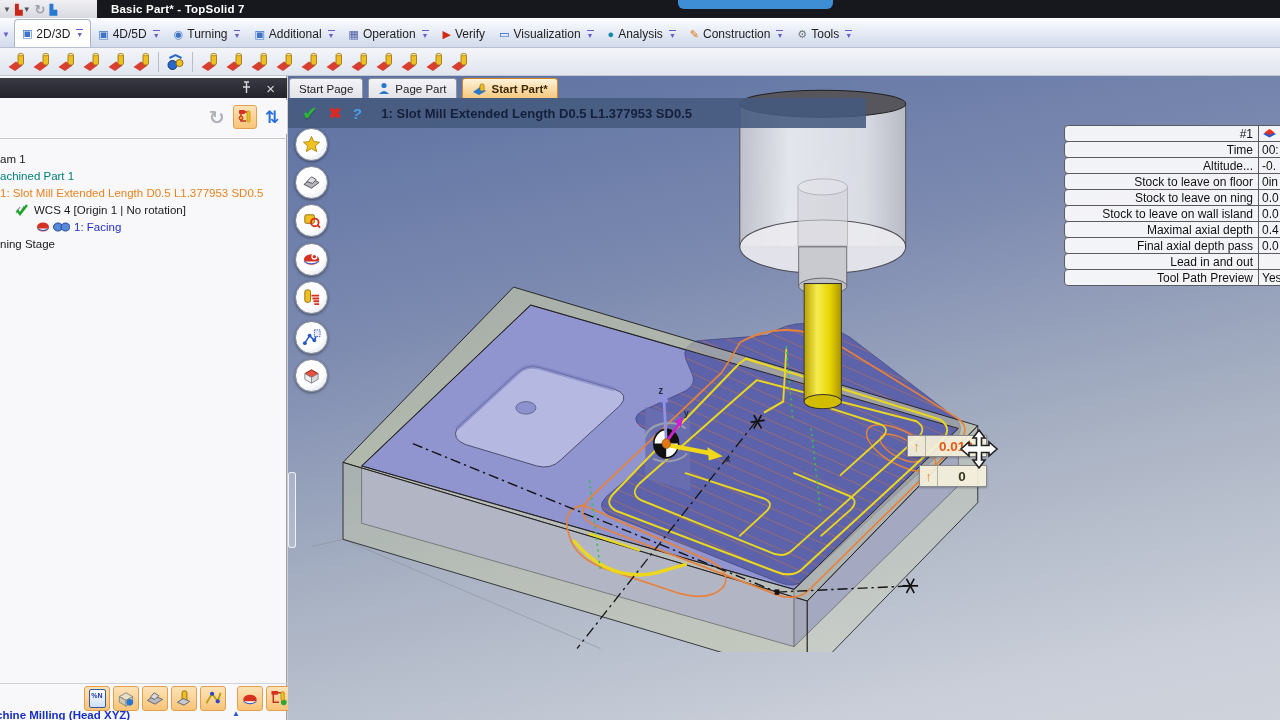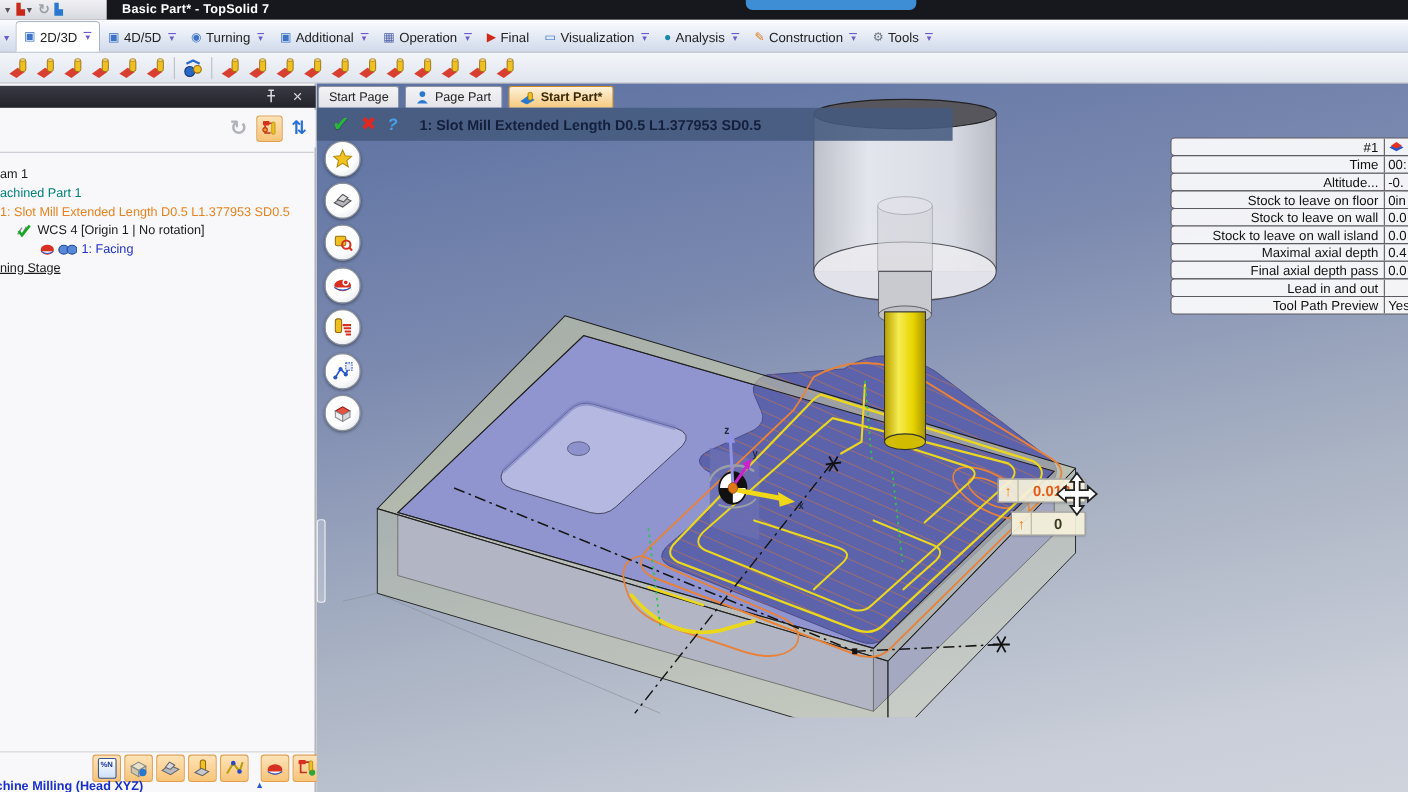--- a/index.html
+++ b/index.html
@@ -143,21 +143,21 @@
           <span>Additional</span>
           <span class="mi-arrow">▼</span>
         </div>
         <div class="menu-item">
           <span class="mi-icon" style="color:#5060a8">▦</span>
           <span>Operation</span>
           <span class="mi-arrow">▼</span>
         </div>
         <div class="menu-item">
           <span class="mi-icon" style="color:#d02818">▶</span>
-          <span>Final</span>
+          <span>Verify</span>
         </div>
         <div class="menu-item">
           <span class="mi-icon" style="color:#2868c8">▭</span>
           <span>Visualization</span>
           <span class="mi-arrow">▼</span>
         </div>
         <div class="menu-item">
           <span class="mi-icon" style="color:#1888a8">●</span>
           <span>Analysis</span>
           <span class="mi-arrow">▼</span>
@@ -351,21 +351,21 @@
           <span style="display:inline-flex;">
             <svg width="34" height="13" viewBox="0 0 34 13">
               <ellipse cx="7" cy="7" rx="6" ry="4.5" fill="#d83020"></ellipse>
               <path d="M1.5 8.5 Q7 12.5 12.5 8.5" fill="#f0f0f4" stroke="#2858c8" stroke-width="1"></path>
               <ellipse cx="22" cy="7" rx="4.5" ry="4" fill="#5888d8" stroke="#20489a"></ellipse>
               <ellipse cx="29.5" cy="7" rx="4.5" ry="4" fill="#5888d8" stroke="#20489a"></ellipse>
             </svg>
           </span>
           <span style="color:#2030c8">1: Facing</span>
         </div>
-        <div class="tree-row" style="padding-left: 0px; text-decoration: underline;">
+        <div class="tree-row" style="padding-left: 0px;">
           <span style="color:#1a1a1a">ning Stage</span>
         </div>
       </div>
     <div class="lp-bottom-sep"></div>
     <div id="lp-bottom-icons">
         <div class="lpb">
           <div style="width:17px;height:19px;background:linear-gradient(#fff,#cfe0f8);border:1px solid #3a5a9a;border-radius:2px;font-size:7px;font-weight:bold;color:#1838a0;line-height:1.2;text-align:center;padding-top:2px;">%N</div>
         </div>
         <div class="lpb">
           <svg width="20" height="19" viewBox="0 0 20 20">
@@ -636,21 +636,21 @@
         </div>
         <div class="prow">
           <span class="plabel">Altitude...</span>
           <span class="pval">-0.</span>
         </div>
         <div class="prow">
           <span class="plabel">Stock to leave on floor</span>
           <span class="pval">0in</span>
         </div>
         <div class="prow">
-          <span class="plabel">Stock to leave on wall</span>
+          <span class="plabel">Stock to leave on ning</span>
           <span class="pval">0.0</span>
         </div>
         <div class="prow">
           <span class="plabel">Stock to leave on wall island</span>
           <span class="pval">0.0</span>
         </div>
         <div class="prow">
           <span class="plabel">Maximal axial depth</span>
           <span class="pval">0.4</span>
         </div>

